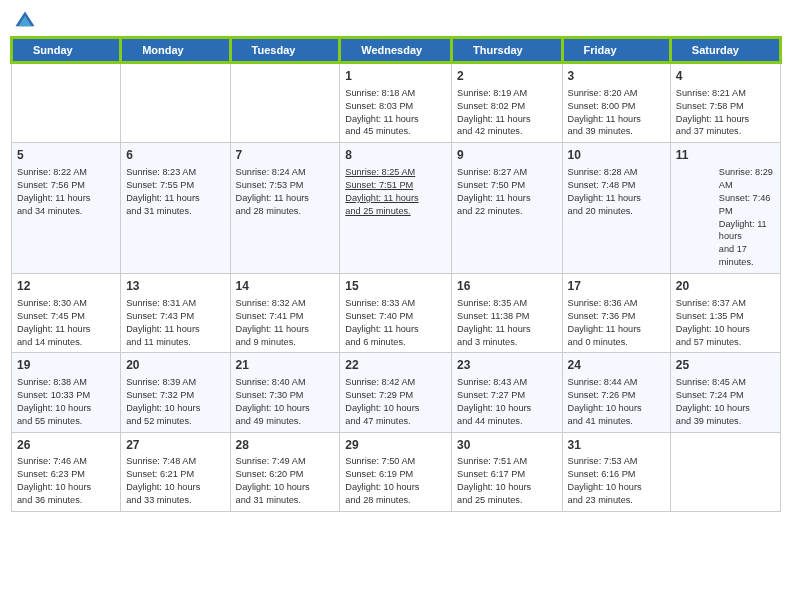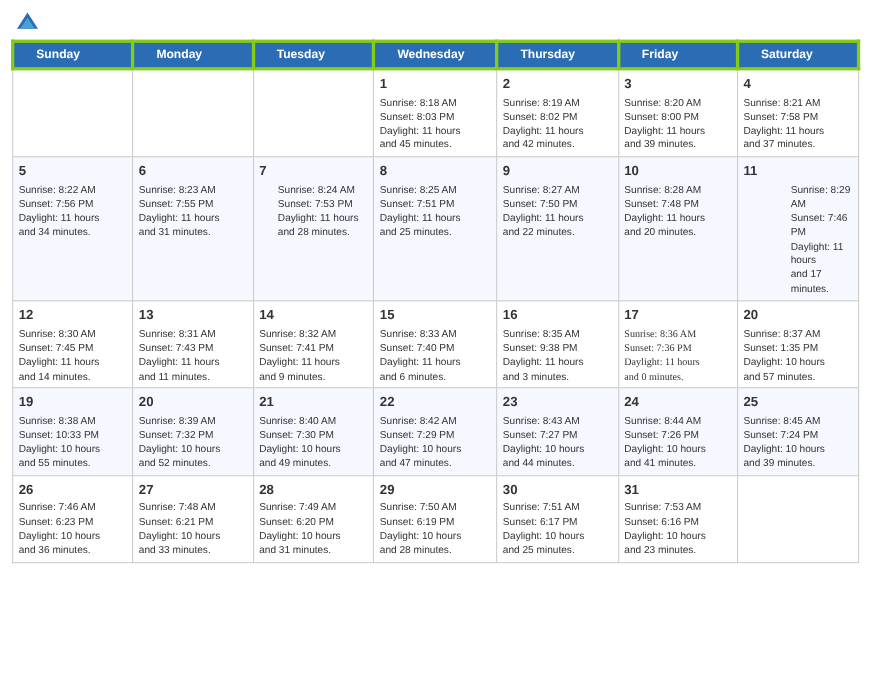--- a/index.html
+++ b/index.html
@@ -178,28 +178,28 @@
         </td>
         <td>
           <span class="day-num">6</span>
           <div class="day-info" style="white-space: pre-line;">Sunrise: 8:23 AM
 Sunset: 7:55 PM
 Daylight: 11 hours
 and 31 minutes.</div>
         </td>
         <td>
           <span class="day-num">7</span>
-          <div class="day-info" style="white-space: pre-line; margin-left: 17px;">Sunrise: 8:24 AM
+          <div class="day-info" style="white-space: pre-line;">Sunrise: 8:24 AM
 Sunset: 7:53 PM
 Daylight: 11 hours
 and 28 minutes.</div>
         </td>
         <td>
           <span class="day-num">8</span>
-          <div class="day-info" style="white-space: pre-line;">Sunrise: 8:25 AM
+          <div class="day-info" style="white-space: pre-line; text-decoration: underline;">Sunrise: 8:25 AM
 Sunset: 7:51 PM
 Daylight: 11 hours
 and 25 minutes.</div>
         </td>
         <td>
           <span class="day-num">9</span>
           <div class="day-info" style="white-space: pre-line;">Sunrise: 8:27 AM
 Sunset: 7:50 PM
 Daylight: 11 hours
 and 22 minutes.</div>
@@ -244,27 +244,27 @@
         <td>
           <span class="day-num">15</span>
           <div class="day-info" style="white-space: pre-line;">Sunrise: 8:33 AM
 Sunset: 7:40 PM
 Daylight: 11 hours
 and 6 minutes.</div>
         </td>
         <td>
           <span class="day-num">16</span>
           <div class="day-info" style="white-space: pre-line;">Sunrise: 8:35 AM
-Sunset: 9:38 PM
+Sunset: 11:38 PM
 Daylight: 11 hours
 and 3 minutes.</div>
         </td>
         <td>
           <span class="day-num">17</span>
-          <div class="day-info" style="white-space: pre-line; font-family: Liberation Serif, serif;">Sunrise: 8:36 AM
+          <div class="day-info" style="white-space: pre-line;">Sunrise: 8:36 AM
 Sunset: 7:36 PM
 Daylight: 11 hours
 and 0 minutes.</div>
         </td>
         <td>
           <span class="day-num">20</span>
           <div class="day-info" style="white-space: pre-line;">Sunrise: 8:37 AM
 Sunset: 1:35 PM
 Daylight: 10 hours
 and 57 minutes.</div>

